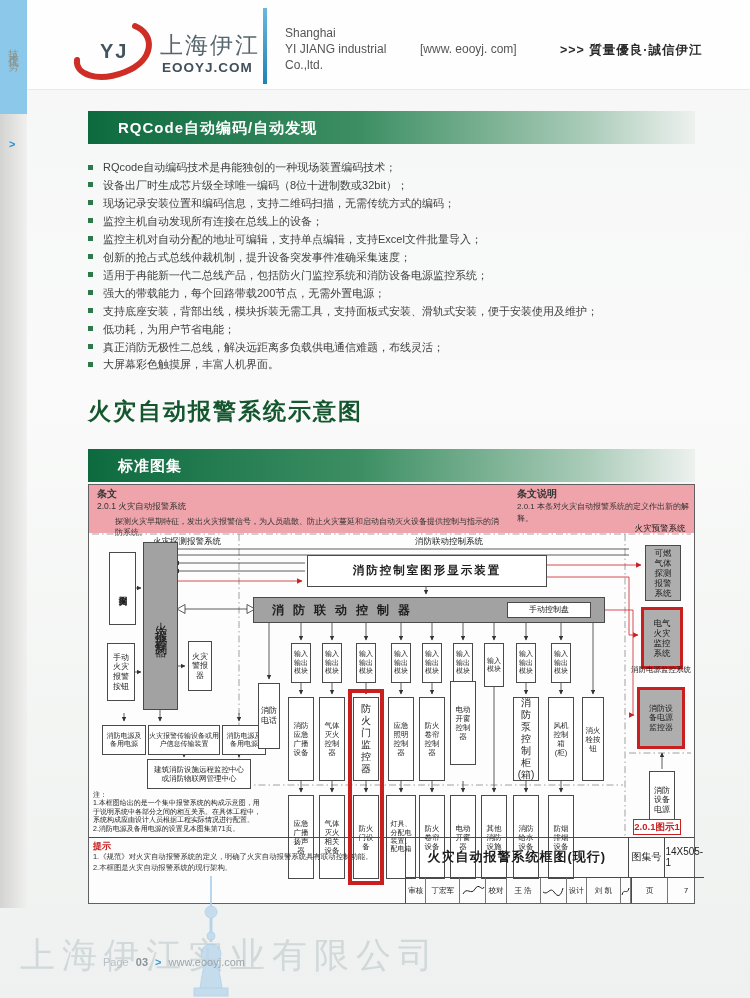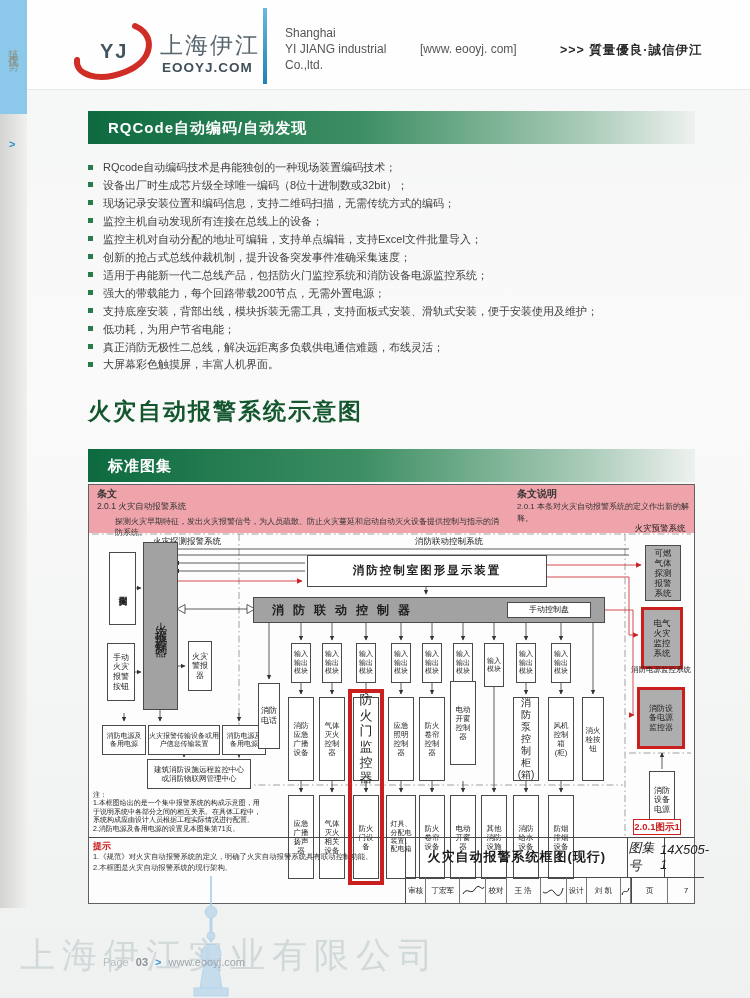--- a/index.html
+++ b/index.html
@@ -17,21 +17,21 @@
   .header{left:27px;top:0;width:723px;height:90px;background:#fefefe;border-bottom:1px solid #e7eae8;}
   .logo-swoosh{left:73px;top:22px;width:84px;height:62px;}
   .logo-yj{left:100px;top:40px;font-size:20px;font-weight:bold;color:#44545e;letter-spacing:2px;}
   .logo-cn{left:160px;top:30px;font-size:23px;color:#57666e;letter-spacing:2px;}
   .logo-dom{left:162px;top:60px;font-size:13.5px;font-weight:bold;color:#404f59;letter-spacing:1px;}
   .hdr-div{left:263px;top:8px;width:4px;height:76px;background:linear-gradient(180deg,#6ab8de,#1f83b4);}
   .hdr-co{left:285px;top:26px;font-size:12px;color:#555;line-height:1.32;}
   .hdr-web{left:420px;top:42px;font-size:12px;color:#555;}
   .hdr-slogan{left:560px;top:42px;font-size:12.5px;font-weight:bold;color:#2b2b2b;letter-spacing:1px;}
   
-  .gbar{left:88px;width:607px;height:33px;padding-left:20px;
+  .gbar{left:88px;width:607px;height:33px;padding-left:30px;
     background:linear-gradient(90deg,#0d6a3f 0%,#3d8f63 45%,#a9cbb8 82%,#eef1ef 100%);
     color:#fff;font-size:15px;font-weight:bold;line-height:33px;letter-spacing:1px;}
   .bar1{top:111px;} .bar2{top:449px;}
   .h2{left:88px;top:396px;font-size:23px;font-weight:bold;color:#14572f;letter-spacing:2px;}
   
   .bullets{left:88px;top:160px;width:604px;margin:0;padding:0;list-style:none;}
   .bullets li{position:relative;padding-left:15px;margin-bottom:3px;font-size:11px;line-height:1.36;color:#3f3f3f;}
   .bullets li::before{content:"";position:absolute;left:0;top:4.5px;width:5px;height:5px;background:#2c7a4b;}
   
   .dg{left:88px;top:484px;width:607px;height:420px;border:1px solid #606060;background:#fdfdfd;font-size:8px;}
@@ -48,21 +48,21 @@
   .prel{white-space:pre-line;}
   .redline{border:3px solid #c9201f !important;}
   .redrect{border:4px solid #c9201f;background:transparent;z-index:6;}
   .figlbl{border:1.5px solid #c9201f;color:#c9201f;background:#fff;font-size:9.5px;font-weight:bold;
     display:flex;align-items:center;justify-content:center;z-index:5;}
   .notes{font-size:7px;line-height:1.2;color:#222;white-space:pre-line;}
   .hint-t{color:#c9201f;font-weight:bold;font-size:9px;}
   .hint-b{font-size:7.4px;color:#333;line-height:1.45;white-space:pre-line;}
   
   .tb{border-left:1px solid #4a4a4a;}
-  .tb-cell{display:flex;align-items:center;justify-content:center;border-left:1px solid #4a4a4a;font-size:13px;color:#222;font-style:italic;}
+  .tb-cell{display:flex;align-items:center;justify-content:center;border-left:1px solid #4a4a4a;font-size:10px;color:#222;}
   .tb-title{font-size:13px;font-weight:bold;letter-spacing:1px;color:#1c1c1c;display:flex;align-items:center;justify-content:center;}
   .tb-row{display:flex;border-top:1px solid #4a4a4a;}
   .tb-row>div{display:flex;align-items:center;justify-content:center;font-size:7.5px;color:#222;border-right:1px solid #777;height:100%;}
   
   .wm{left:20px;top:932px;font-size:35px;color:rgba(160,175,182,0.38);letter-spacing:7px;white-space:nowrap;}
   .tower{left:186px;top:876px;}
   .pgline{left:103px;top:956px;font-size:11px;}
   .pgline .pl{color:#b7bfc4;} .pgline .pn{color:#8a9298;font-weight:bold;margin:0 4px;}
   .pgline .sep{color:#3a9ad4;font-weight:bold;margin-right:4px;} .pgline .url{color:#9aa4aa;}
 </style>
@@ -218,21 +218,21 @@
     <div class="abs box" style="left:302px;top:158px;width:20px;height:40px;font-size:7px;">输入输出模块</div>
     <div class="abs box" style="left:333px;top:158px;width:20px;height:40px;font-size:7px;">输入输出模块</div>
     <div class="abs box" style="left:364px;top:158px;width:20px;height:40px;font-size:7px;">输入输出模块</div>
     <div class="abs box" style="left:395px;top:158px;width:20px;height:44px;font-size:7px;">输入模块</div>
     <div class="abs box" style="left:427px;top:158px;width:20px;height:40px;font-size:7px;">输入输出模块</div>
     <div class="abs box" style="left:462px;top:158px;width:20px;height:40px;font-size:7px;">输入输出模块</div>
 
     <div class="abs box" style="left:169px;top:198px;width:22px;height:66px;font-size:8px;padding:0 2px;">消防电话</div>
     <div class="abs box" style="left:199px;top:212px;width:26px;height:84px;font-size:7.5px;padding:0 4px;">消防应急广播设备</div>
     <div class="abs box" style="left:230px;top:212px;width:26px;height:84px;font-size:7.5px;padding:0 4px;">气体灭火控制器</div>
-    <div class="abs box" style="left:264px;top:212px;width:26px;height:84px;font-size:13px;padding:0 4px;">防火门监控器</div>
+    <div class="abs box" style="left:264px;top:212px;width:26px;height:84px;font-size:10px;padding:0 4px;">防火门监控器</div>
     <div class="abs box" style="left:299px;top:212px;width:26px;height:84px;font-size:7.5px;padding:0 4px;">应急照明控制器</div>
     <div class="abs box" style="left:330px;top:212px;width:26px;height:84px;font-size:7.5px;padding:0 4px;">防火卷帘控制器</div>
     <div class="abs box" style="left:361px;top:196px;width:26px;height:84px;font-size:7.5px;padding:0 4px;">电动开窗控制器</div>
     <div class="abs box" style="left:424px;top:212px;width:26px;height:84px;font-size:10px;padding:0 4px;">消防泵控制柜(箱)</div>
     <div class="abs box" style="left:459px;top:212px;width:26px;height:84px;font-size:7.5px;padding:0 4px;">风机控制箱(柜)</div>
     <div class="abs box" style="left:493px;top:212px;width:22px;height:84px;font-size:7.5px;padding:0 2px;">消火栓按钮</div>
 
     <div class="abs box" style="left:199px;top:310px;width:26px;height:84px;font-size:7.5px;padding:0 4px;">应急广播扬声器</div>
     <div class="abs box" style="left:230px;top:310px;width:26px;height:84px;font-size:7.5px;padding:0 4px;">气体灭火相关设备</div>
     <div class="abs box" style="left:264px;top:310px;width:26px;height:84px;font-size:7.5px;padding:0 4px;">防火门设备</div>

